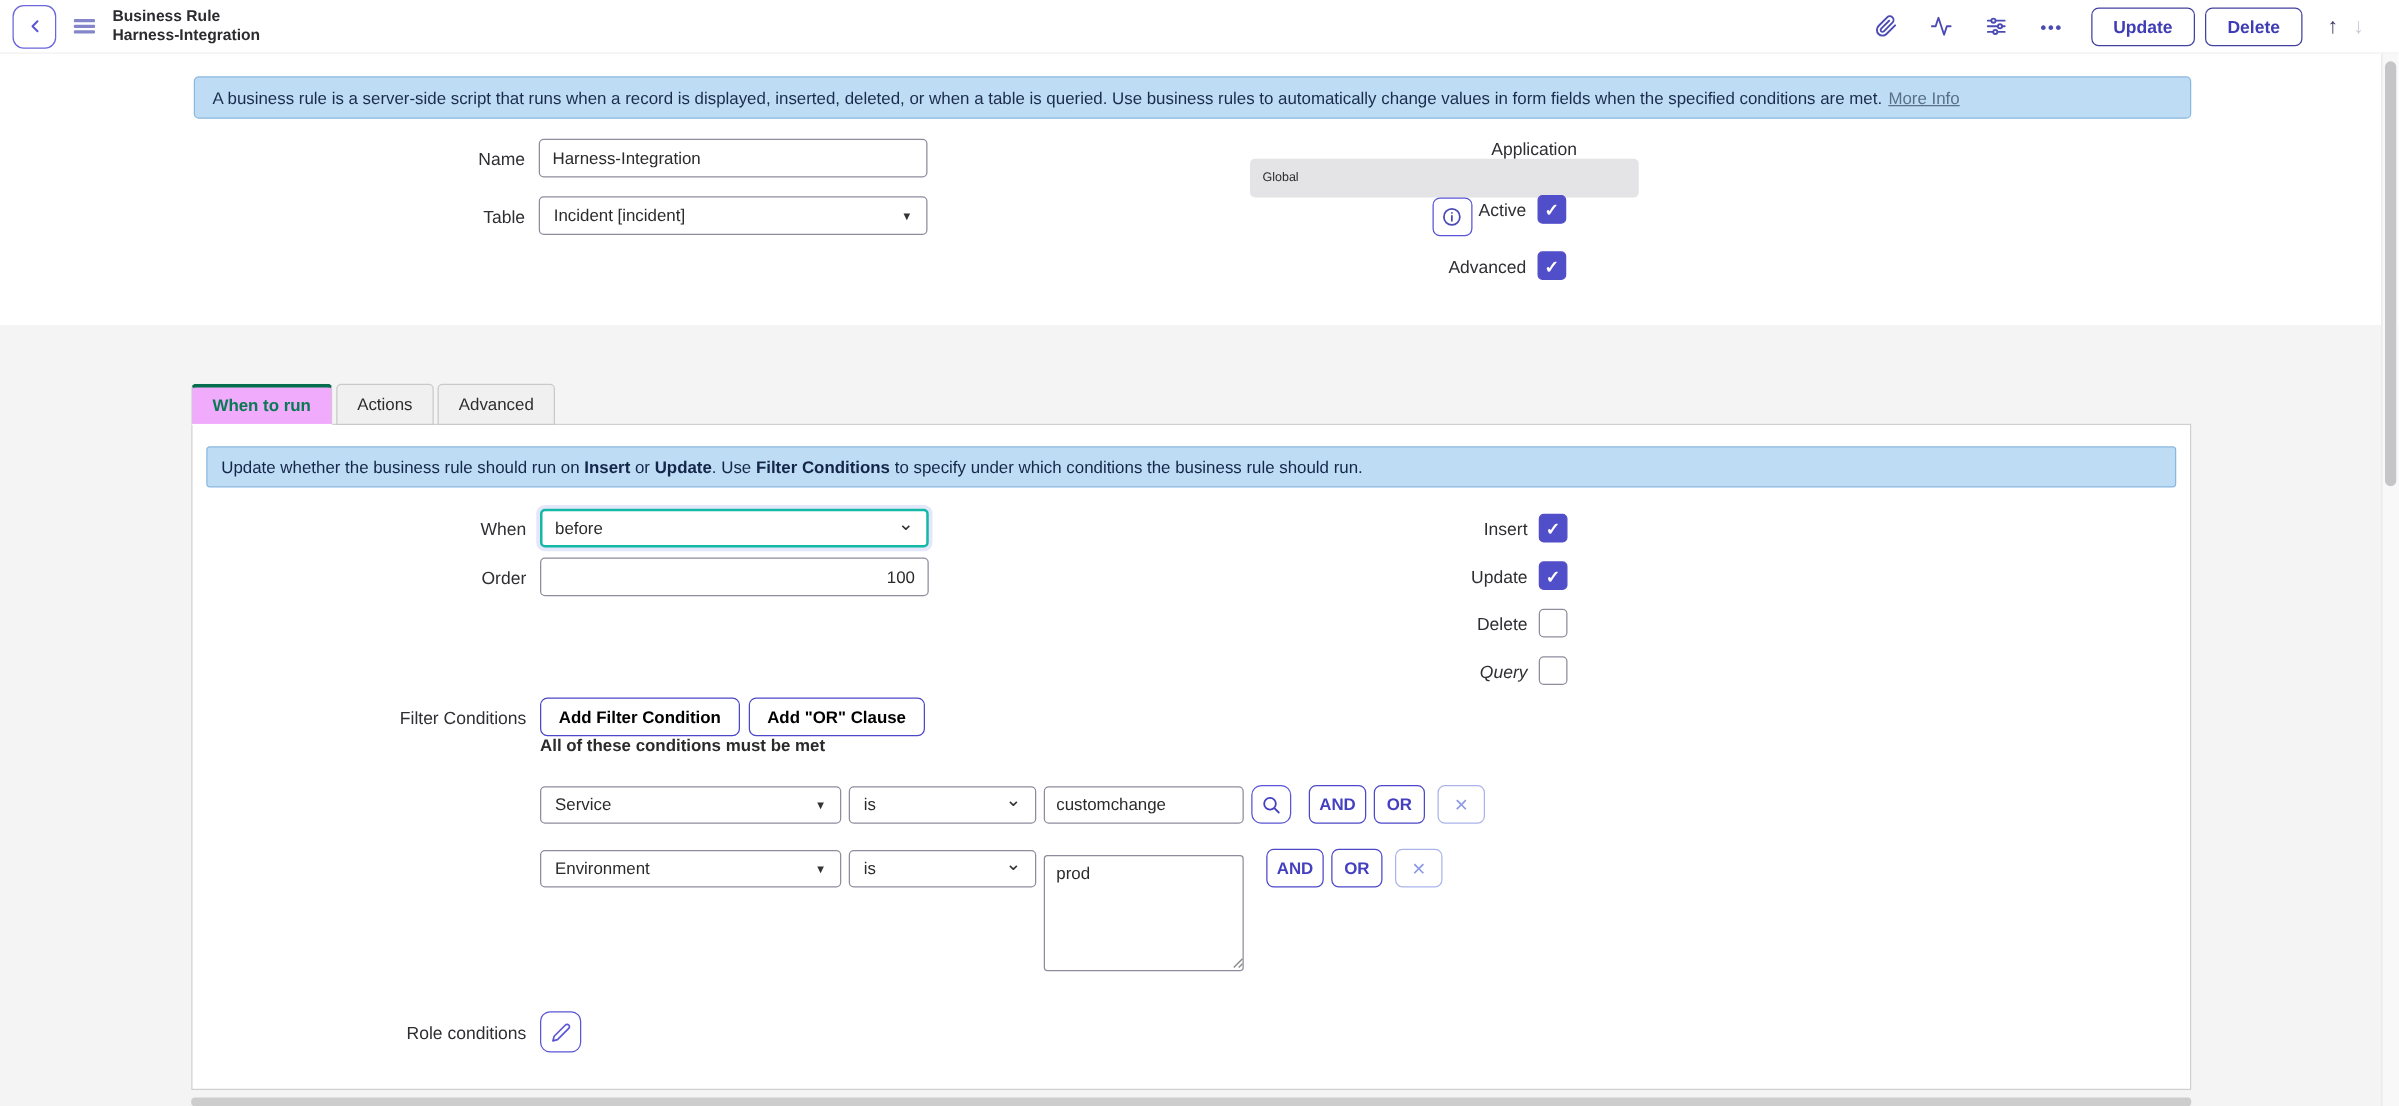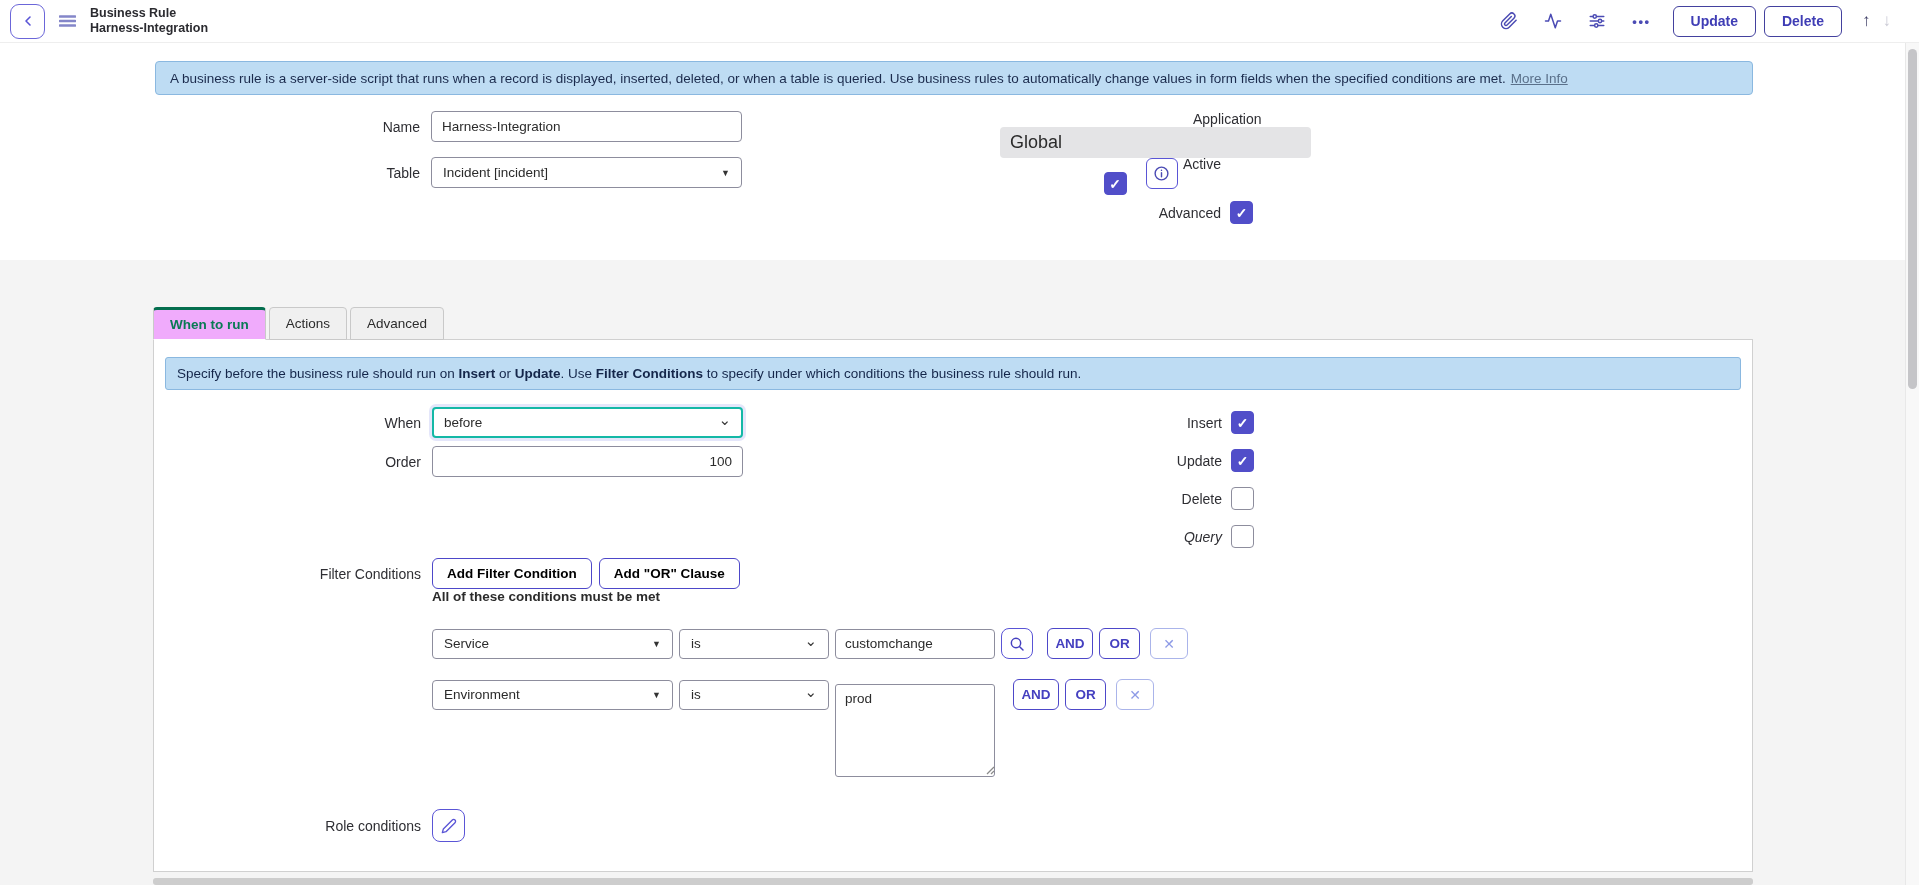--- a/index.html
+++ b/index.html
@@ -50,21 +50,21 @@
   .frow { position:absolute; display:flex; align-items:center; }
   .flabel { text-align:right; font-size:14px; color:#2e2e33; padding-right:0; }
   .flabel.left { width:270px; margin-right:11px; }
   .flabel.right { width:221px; margin-right:9px; }
   .txt-input {
     width:311px; height:31px; border:1px solid #8d8d9d; border-radius:4px;
     font-family:inherit; font-size:13.5px; color:#2b2b2b; padding:0 10px; background:#fff;
   }
   .ro-field {
     width:311px; height:31px; background:#e4e4e6; border:none; border-radius:4px;
-    display:flex; align-items:center; padding:0 10px; font-size:18px; color:#2b2b2b;
+    display:flex; align-items:center; padding:0 10px; font-size:10px; color:#2b2b2b;
   }
   .sel {
     width:311px; height:31px; border:1px solid #8d8d9d; border-radius:4px; background:#fff;
     display:flex; align-items:center; justify-content:space-between;
     padding:0 11px; font-size:13.5px; color:#2b2b2b; cursor:pointer;
   }
   .caret { font-size:9px; color:#333; }
   .chev  { font-size:15px; color:#333; line-height:0; margin-top:-6px; }
   .icon-btn {
     width:32px; height:31px; border:1px solid #5a55d6; border-radius:6px; background:#fff;
@@ -233,21 +233,21 @@
       <span>Global</span>
     </div>
     <div class="icon-btn" style="margin-left:12px;">
       <svg width="17" height="17" viewBox="0 0 24 24" fill="none" stroke="#4b4bb4" stroke-width="2" stroke-linecap="round">
           <circle cx="12" cy="12" r="9"></circle>
           <line x1="12" y1="11" x2="12" y2="16.5"></line>
           <line x1="12" y1="7.5" x2="12" y2="7.6"></line>
         </svg>
     </div>
   </div>
-  <div class="frow" style="left:1000px; top:113px;flex-direction:column;">
+  <div class="frow" style="left:1000px; top:113px;">
     <div class="flabel right">Active</div>
     <div class="checkbox checked">
       <span class="mark">✓</span>
     </div>
   </div>
   <div class="frow" style="left:1000px; top:158px;">
     <div class="flabel right">Advanced</div>
     <div class="checkbox checked">
       <span class="mark">✓</span>
     </div>
@@ -257,21 +257,21 @@
 <div class="lower">
   <div class="tabs">
     <div class="tab active">When to run</div>
     <div class="tab">Actions</div>
     <div class="tab">Advanced</div>
   </div>
 
   <div class="panel">
     <div class="inner-banner">
       <span>
-        <span>Specify before the business rule should run on </span><b>Insert</b><span> or </span><b>Update</b><span>. Use </span><b>Filter Conditions</b><span> to specify under which conditions the business rule should run.</span>
+        <span>Update whether the business rule should run on </span><b>Insert</b><span> or </span><b>Update</b><span>. Use </span><b>Filter Conditions</b><span> to specify under which conditions the business rule should run.</span>
       </span>
     </div>
 
     <div class="prow" style="left:0; top:67px;">
       <div class="plabel">When</div>
       <div class="sel focused">
         <span>before</span>
         <span class="chev">⌄</span>
       </div>
     </div>

